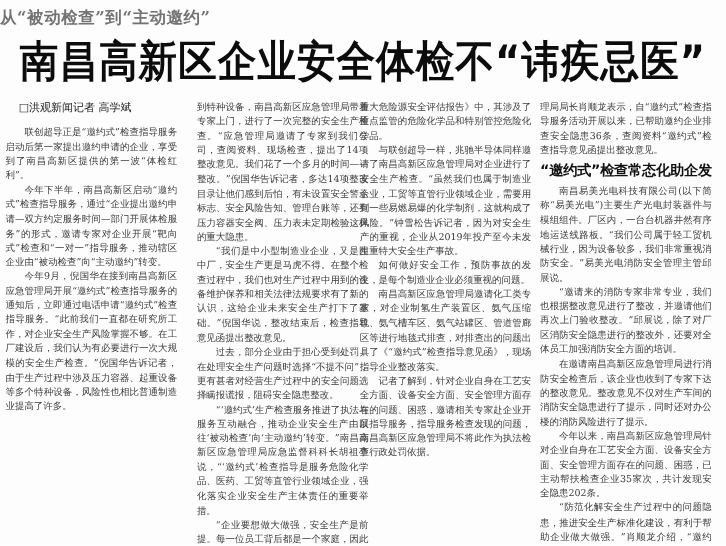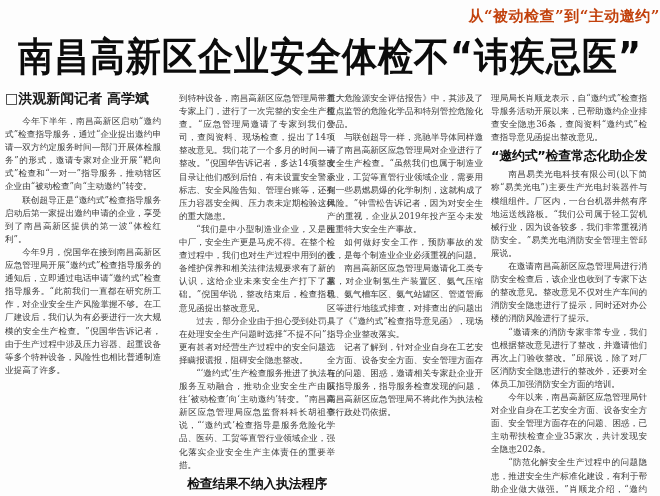--- a/index.html
+++ b/index.html
@@ -19,26 +19,26 @@
     position: absolute;
     left: 0; top: 0;
     width: 660px;
     height: 496px;
     background: #fdfdfd;
   }
   .kicker {
     position: absolute;
     left: 0; top: 6px;
     width: 660px;
-    text-align: right;
+    text-align: left;
     font-family: "DejaVu Serif", serif;
     font-weight: bold;
     font-size: 15px;
     line-height: 20px;
-    color: #c2410c;
+    color: #737373;
     letter-spacing: 0.5px;
   }
   .headline {
     position: absolute;
     left: 0; top: 30px;
     width: 660px;
     text-align: center;
     font-family: "DejaVu Sans", sans-serif;
     font-weight: bold;
     font-size: 35px;
@@ -66,25 +66,25 @@
     line-height: 13.1px;
     text-align: justify;
     color: #3a3a3a;
   }
   .col1 { left: 0px; }
   .col2 { left: 174px; }
   .col3 { left: 322px; }
   .col4 { left: 486px; }
   .byline {
     font-family: "DejaVu Sans", sans-serif;
-    font-weight: bold;
-    font-size: 14px;
+    font-weight: normal;
+    font-size: 10px;
     line-height: 13px;
     color: #1a1a1a;
-    margin: 0 0 10px 0;
+    margin: 0 0 10px 12px;
   }
   p {
     margin: 0;
     text-indent: 2em;
   }
   p.cont { text-indent: 0; }
   .subhead {
     font-family: "DejaVu Sans", sans-serif;
     font-weight: bold;
     font-size: 13px;
@@ -103,49 +103,48 @@
 
   <div class="kicker">从“被动检查”到“主动邀约”</div>
   <div class="headline">南昌高新区企业安全体检不“讳疾忌医”</div>
 
   <div class="columns">
 
     <div class="col col1">
       <div class="byline">
         <span>□</span><span>洪观新闻记者 高学斌</span>
       </div>
+      <p>联创超导正是“邀约式”检查指导服务启动后第一家提出邀约申请的企业，享受到了南昌高新区提供的第一波“体检红利”。</p>
       <p>今年下半年，南昌高新区启动“邀约式”检查指导服务，通过“企业提出邀约申请—双方约定服务时间—部门开展体检服务”的形式，邀请专家对企业开展“靶向式”检查和“一对一”指导服务，推动辖区企业由“被动检查”向“主动邀约”转变。</p>
-      <p>联创超导正是“邀约式”检查指导服务启动后第一家提出邀约申请的企业，享受到了南昌高新区提供的第一波“体检红利”。</p>
       <p>今年9月，倪国华在接到南昌高新区应急管理局开展“邀约式”检查指导服务的通知后，立即通过电话申请“邀约式”检查指导服务。“此前我们一直都在研究所工作，对企业安全生产风险掌握不够。在工厂建设后，我们认为有必要进行一次大规模的安全生产检查。”倪国华告诉记者，由于生产过程中涉及压力容器、起重设备等多个特种设备，风险性也相比普通制造业提高了许多。</p>
 
     </div>
 
     <div class="col col2">
       <p class="cont">到特种设备，南昌高新区应急管理局带着专家上门，进行了一次完整的安全生产检查。“应急管理局邀请了专家到我们公司，查阅资料、现场检查，提出了14项整改意见。我们花了一个多月的时间——整改。”倪国华告诉记者，多达14项整改目录让他们感到后怕，有未设置安全警示标志、安全风险告知、管理台账等，还有压力容器安全阀、压力表未定期检验这样的重大隐患。</p>
       <p>“我们是中小型制造业企业，又是园中厂，安全生产更是马虎不得。在整个检查过程中，我们也对生产过程中用到的设备维护保养和相关法律法规要求有了新的认识，这给企业未来安全生产打下了基础。”倪国华说，整改结束后，检查指导意见函提出整改意见。</p>
       <p>过去，部分企业由于担心受到处罚，在处理安全生产问题时选择“不提不问”，更有甚者对经营生产过程中的安全问题选择瞒报谎报，阻碍安全隐患整改。</p>
       <p>“‘邀约式’生产检查服务推进了执法与服务互动融合，推动企业安全生产由以往‘被动检查’向‘主动邀约’转变。”南昌高新区应急管理局应急监督科科长胡祖亭说，“‘邀约式’检查指导是服务危险化学品、医药、工贸等直管行业领域企业，强化落实企业安全生产主体责任的重要举措。</p>
-      <div class="subhead">检查结果不纳入执法程序</div>
       <p>“企业要想做大做强，安全生产是前提。每一位员工背后都是一个家庭，因此要全力保障生产安全。”江西兆驰半导体有限公司(以下简称“兆驰半导体”)环安动力中心总监钟雪松说。</p>
 
     </div>
 
     <div class="col col3">
       <p class="cont">重大危险源安全评估报告》中，其涉及了重点监管的危险化学品和特别管控危险化学品。</p>
       <p>与联创超导一样，兆驰半导体同样邀请了南昌高新区应急管理局对企业进行了安全生产检查。“虽然我们也属于制造业企业，工贸等直管行业领域企业，需要用到一些易燃易爆的化学制剂，这就构成了风险。”钟雪松告诉记者，因为对安全生产的重视，企业从2019年投产至今未发生重特大安全生产事故。</p>
       <p>如何做好安全工作，预防事故的发生，是每个制造业企业必须重视的问题。</p>
       <p>南昌高新区应急管理局邀请化工类专家，对企业制氢生产装置区、氨气压缩机、氨气槽车区、氨气站罐区、管道管廊区等进行地毯式排查，对排查出的问题出具了《“邀约式”检查指导意见函》，现场指导企业整改落实。</p>
       <p>记者了解到，针对企业自身在工艺安全方面、设备安全方面、安全管理方面存在的问题、困惑，邀请相关专家赴企业开展指导服务，指导服务检查发现的问题，南昌高新区应急管理局不将此作为执法检查行政处罚依据。</p>
 
     </div>
 
     <div class="col col4">
       <p class="cont">理局局长肖顺龙表示，自“邀约式”检查指导服务活动开展以来，已帮助邀约企业排查安全隐患36条，查阅资料“邀约式”检查指导意见函提出整改意见。</p>
       <div class="subhead">“邀约式”检查常态化助企发展</div>
       <p>南昌易美光电科技有限公司(以下简称“易美光电”)主要生产光电封装器件与模组组件。厂区内，一台台机器井然有序地运送线路板。“我们公司属于轻工贸机械行业，因为设备较多，我们非常重视消防安全。”易美光电消防安全管理主管邱展说。</p>
+      <p>“邀请来的消防专家非常专业，我们也根据整改意见进行了整改，并邀请他们再次上门验收整改。”邱展说，除了对厂区消防安全隐患进行的整改外，还要对全体员工加强消防安全方面的培训。</p>
       <p>在邀请南昌高新区应急管理局进行消防安全检查后，该企业也收到了专家下达的整改意见。整改意见不仅对生产车间的消防安全隐患进行了提示，同时还对办公楼的消防风险进行了提示。</p>
-      <p>“邀请来的消防专家非常专业，我们也根据整改意见进行了整改，并邀请他们再次上门验收整改。”邱展说，除了对厂区消防安全隐患进行的整改外，还要对全体员工加强消防安全方面的培训。</p>
       <p>今年以来，南昌高新区应急管理局针对企业自身在工艺安全方面、设备安全方面、安全管理方面存在的问题、困惑，已主动帮扶检查企业35家次，共计发现安全隐患202条。</p>
       <p>“防范化解安全生产过程中的问题隐患，推进安全生产标准化建设，有利于帮助企业做大做强。”肖顺龙介绍，“邀约式”检查指导服务面向的是自我安全意识较高的企业群体，结合申请内容和企业特点，量身定制检查方案。“邀约式”检查指导服务工作制度也将转化为常态化机制，进一步推动企业由以往“被动执法检查”向“主动邀约检查服务”转型。</p>
     </div>
 
   </div>
 </div>
 
 </body></html>

